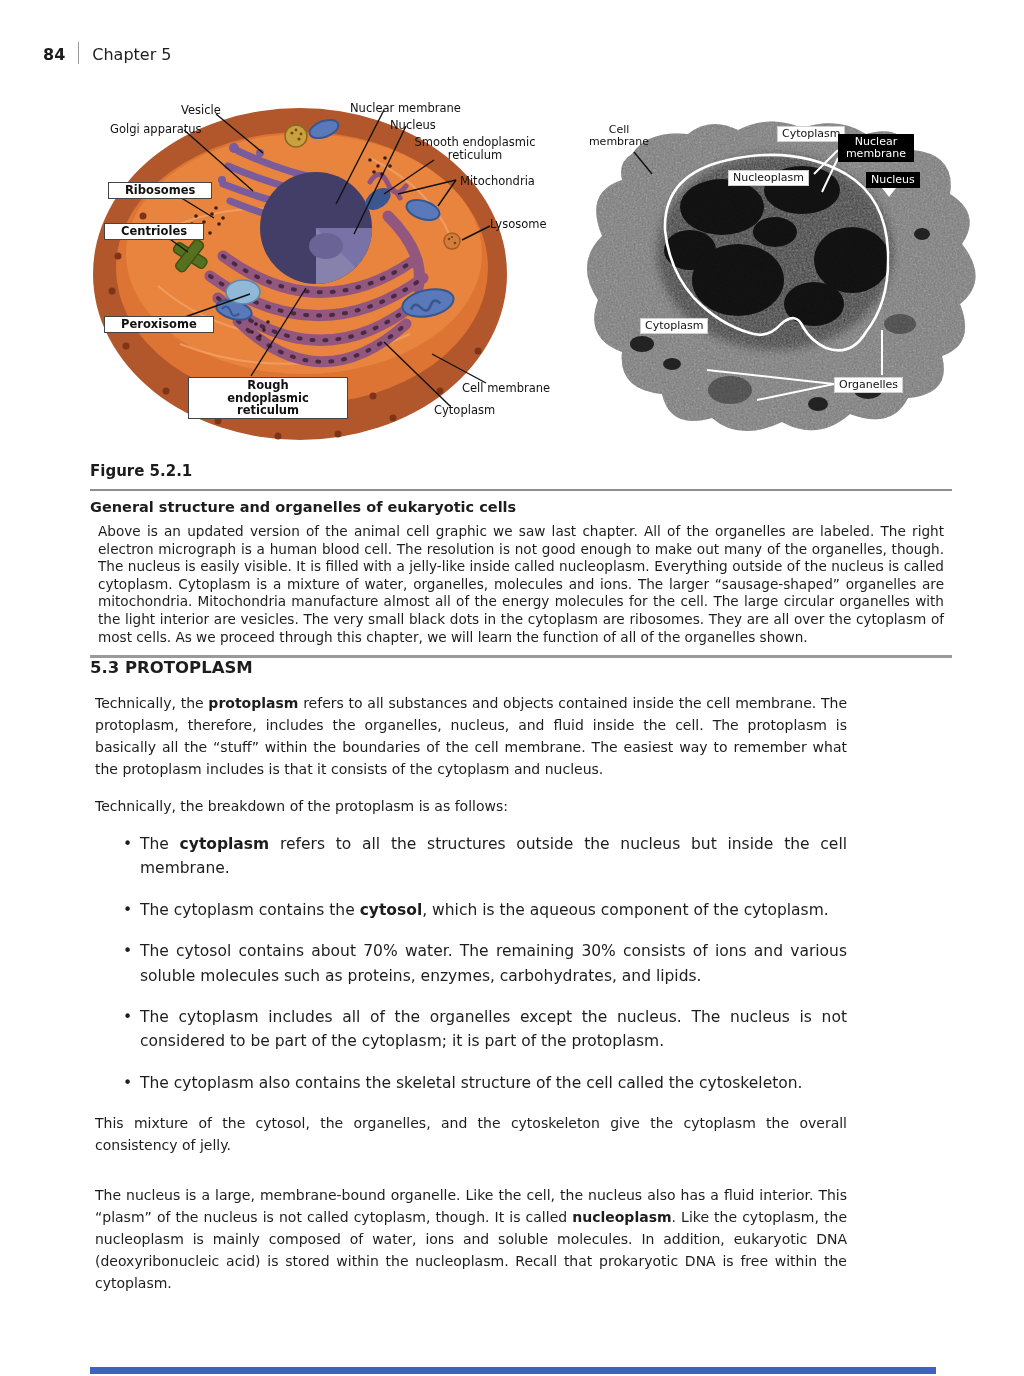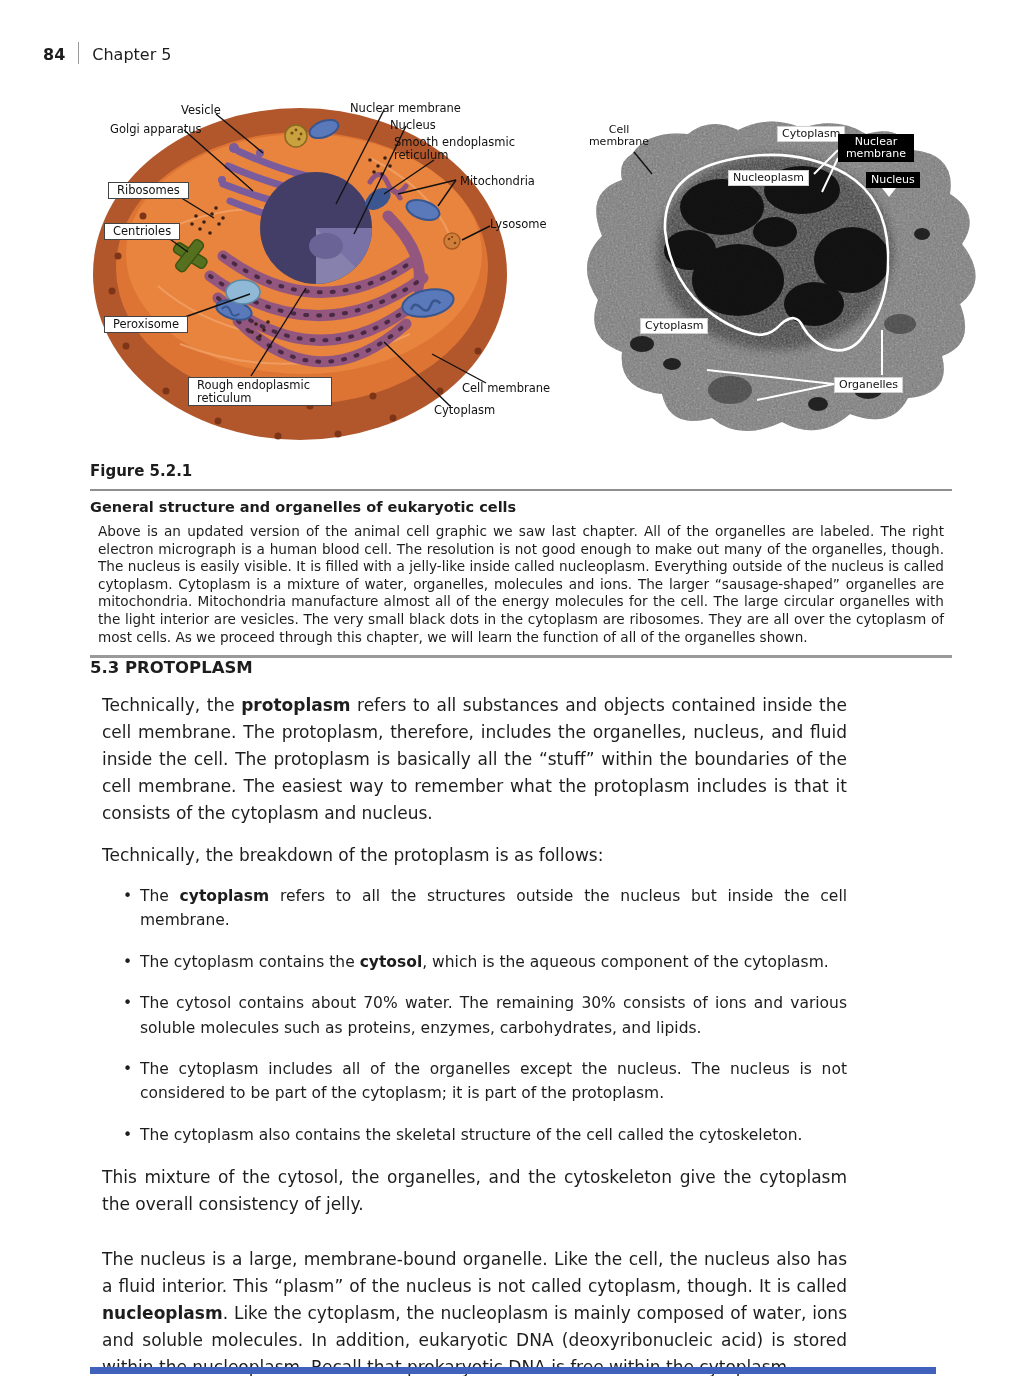--- a/index.html
+++ b/index.html
@@ -15,41 +15,41 @@
   
   .figure-area{position:absolute;top:96px;left:88px;width:886px;height:362px;}
   .cell-diagram{position:absolute;top:0;left:0;width:472px;height:360px;}
   .cell-diagram svg{position:absolute;top:0;left:0;}
   .micrograph{position:absolute;top:16px;left:482px;width:420px;height:334px;}
   .micrograph svg{position:absolute;top:0;left:0;}
   .dlabel{
     position:absolute;font-size:11.5px;line-height:12.5px;color:#111;
     white-space:nowrap;z-index:3;
   }
-  .dlabel.boxed{background:#ffffff;border:1px solid #444;padding:1px 8px;}
-  .dlabel.multiline{white-space:normal;}
+  .dlabel.boxed{background:#ffffff;border:1px solid #444;padding:1px 16px;font-weight:bold;}
+  .dlabel.multiline{white-space:normal;text-align:center;}
   .emlabel{position:absolute;font-size:11px;line-height:12px;z-index:3;}
   .emlabel.white-box{background:#ffffff;color:#111;padding:1px 4px;border:1px solid #cfcfcf;}
   .emlabel.dark-box{background:#000000;color:#ffffff;padding:2px 5px;text-align:center;}
   .emlabel.plain{color:#111;text-align:center;white-space:normal;width:70px;}
   .nucleus-caret{
     position:absolute;width:0;height:0;z-index:3;
     border-left:7px solid transparent;border-right:7px solid transparent;border-top:9px solid #ffffff;
   }
   
   .caption-block{position:absolute;top:462px;left:90px;width:862px;}
   .figure-label{font-weight:bold;font-size:15px;}
   .cap-rule{border:none;border-top:2px solid #8f8f8f;margin:9px 0 8px 0;}
   .cap-rule.bottom{margin-top:9px;border-top-width:3px;border-top-color:#9a9a9a;}
   .caption-title{font-weight:bold;font-size:14.5px;margin:4px 0 2px 0;}
   .caption-text{font-size:13.6px;line-height:17.6px;text-align:justify;margin:8px;}
   
   .main-text{position:absolute;top:658px;left:90px;width:757px;}
   .section-heading{font-size:16.5px;font-weight:bold;margin:0 0 15px 0;}
-  .body-p{font-size:17px;line-height:27px;text-align:justify;margin:0 0 15px 12px;}
+  .body-p{font-size:14px;line-height:22px;text-align:justify;margin:0 0 15px 5px;}
   .bullet-list{margin:0 0 6px 0;padding:0;list-style:none;}
   .bullet-item{
     position:relative;font-size:15.5px;line-height:24.4px;text-align:justify;
     margin:0 0 17px 0;padding-left:50px;
   }
   .bullet-dot{position:absolute;left:33px;top:0;}
   .section-gap{height:13px;}
   
   .footer-bar{position:absolute;left:90px;bottom:2px;width:846px;height:7px;background:#4062bd;}
   b{font-weight:bold;}

